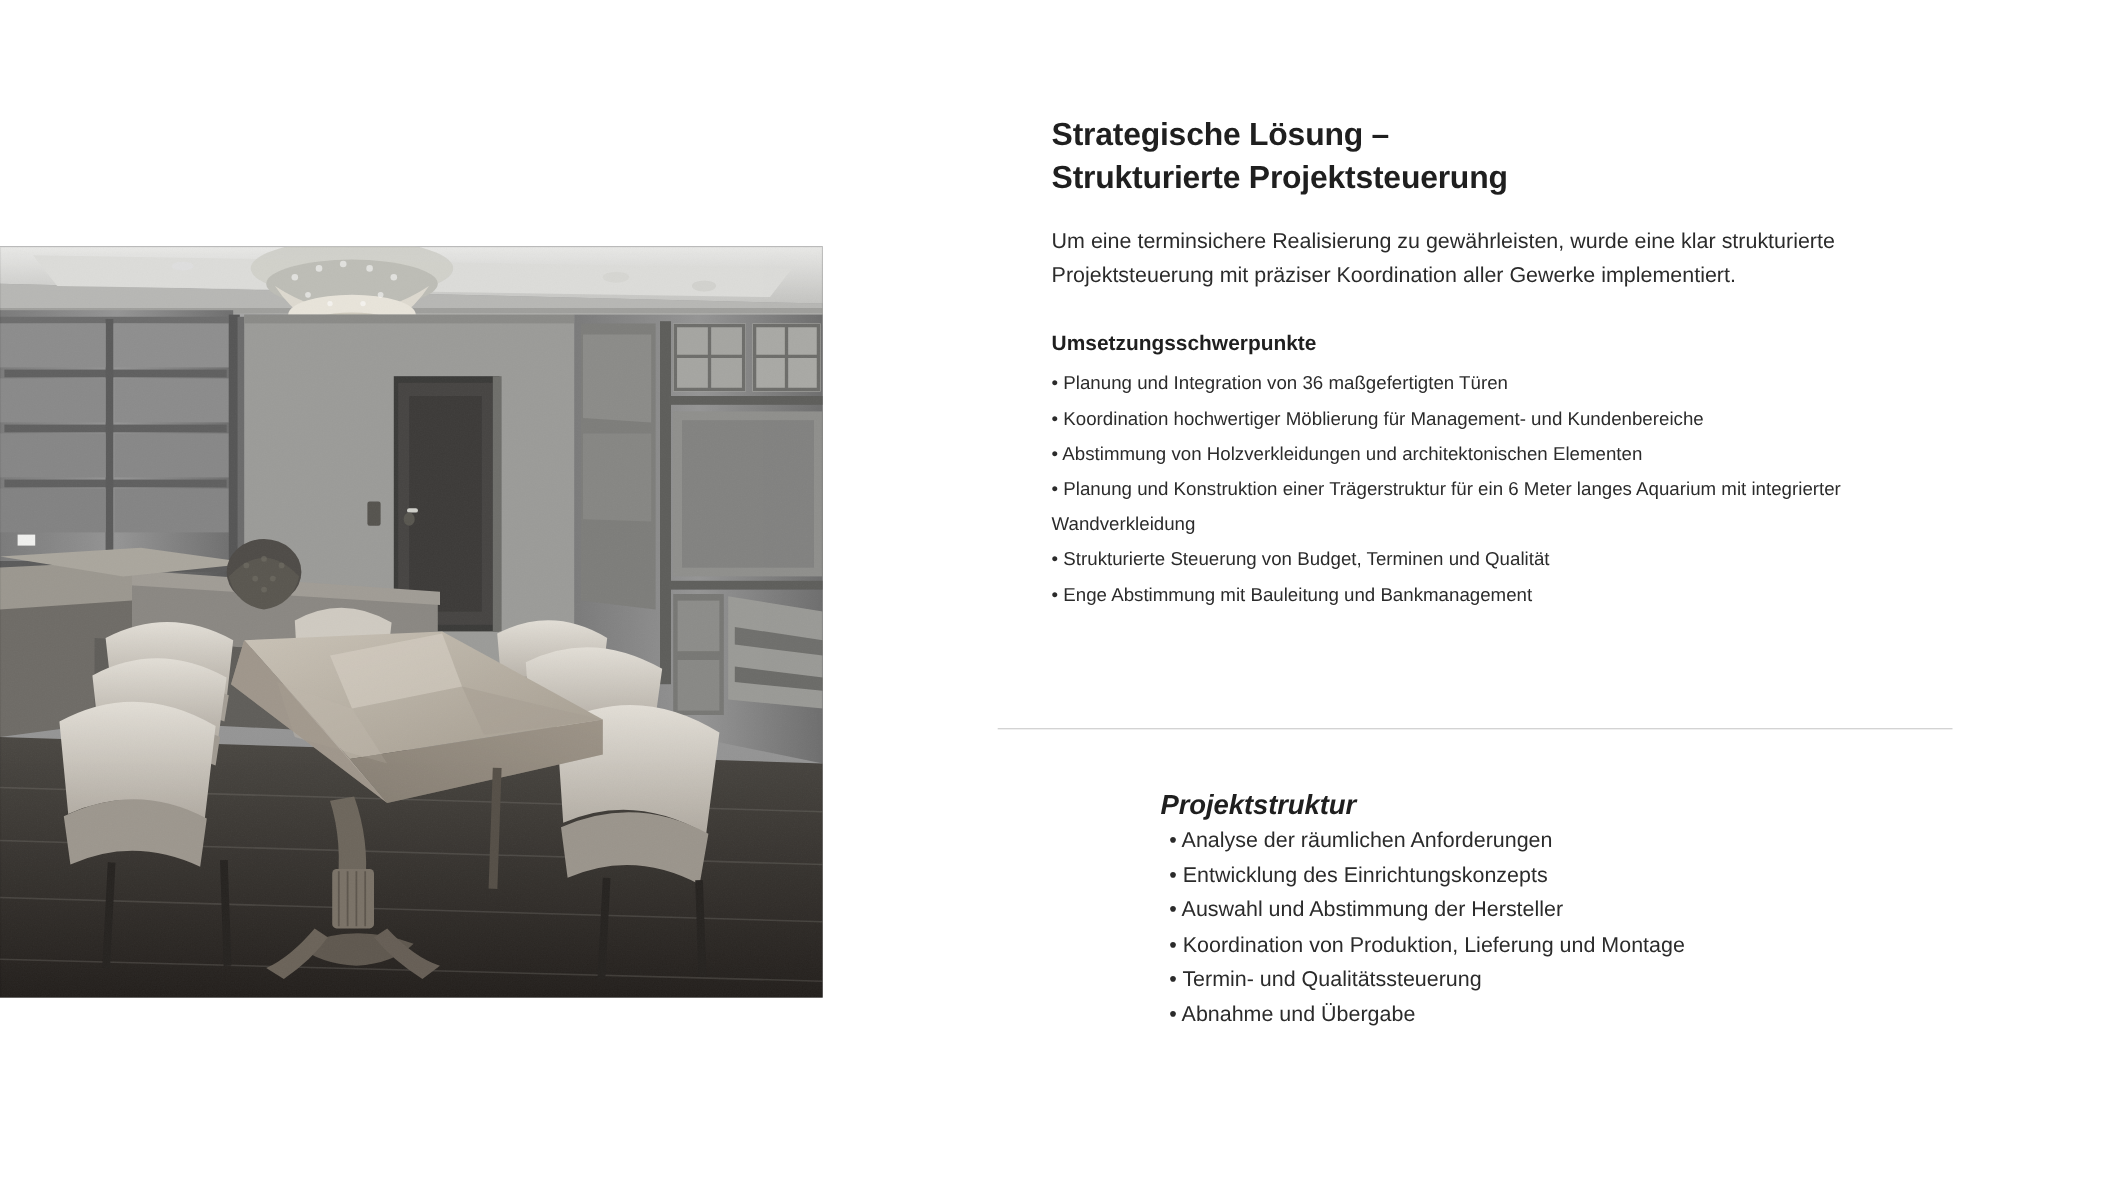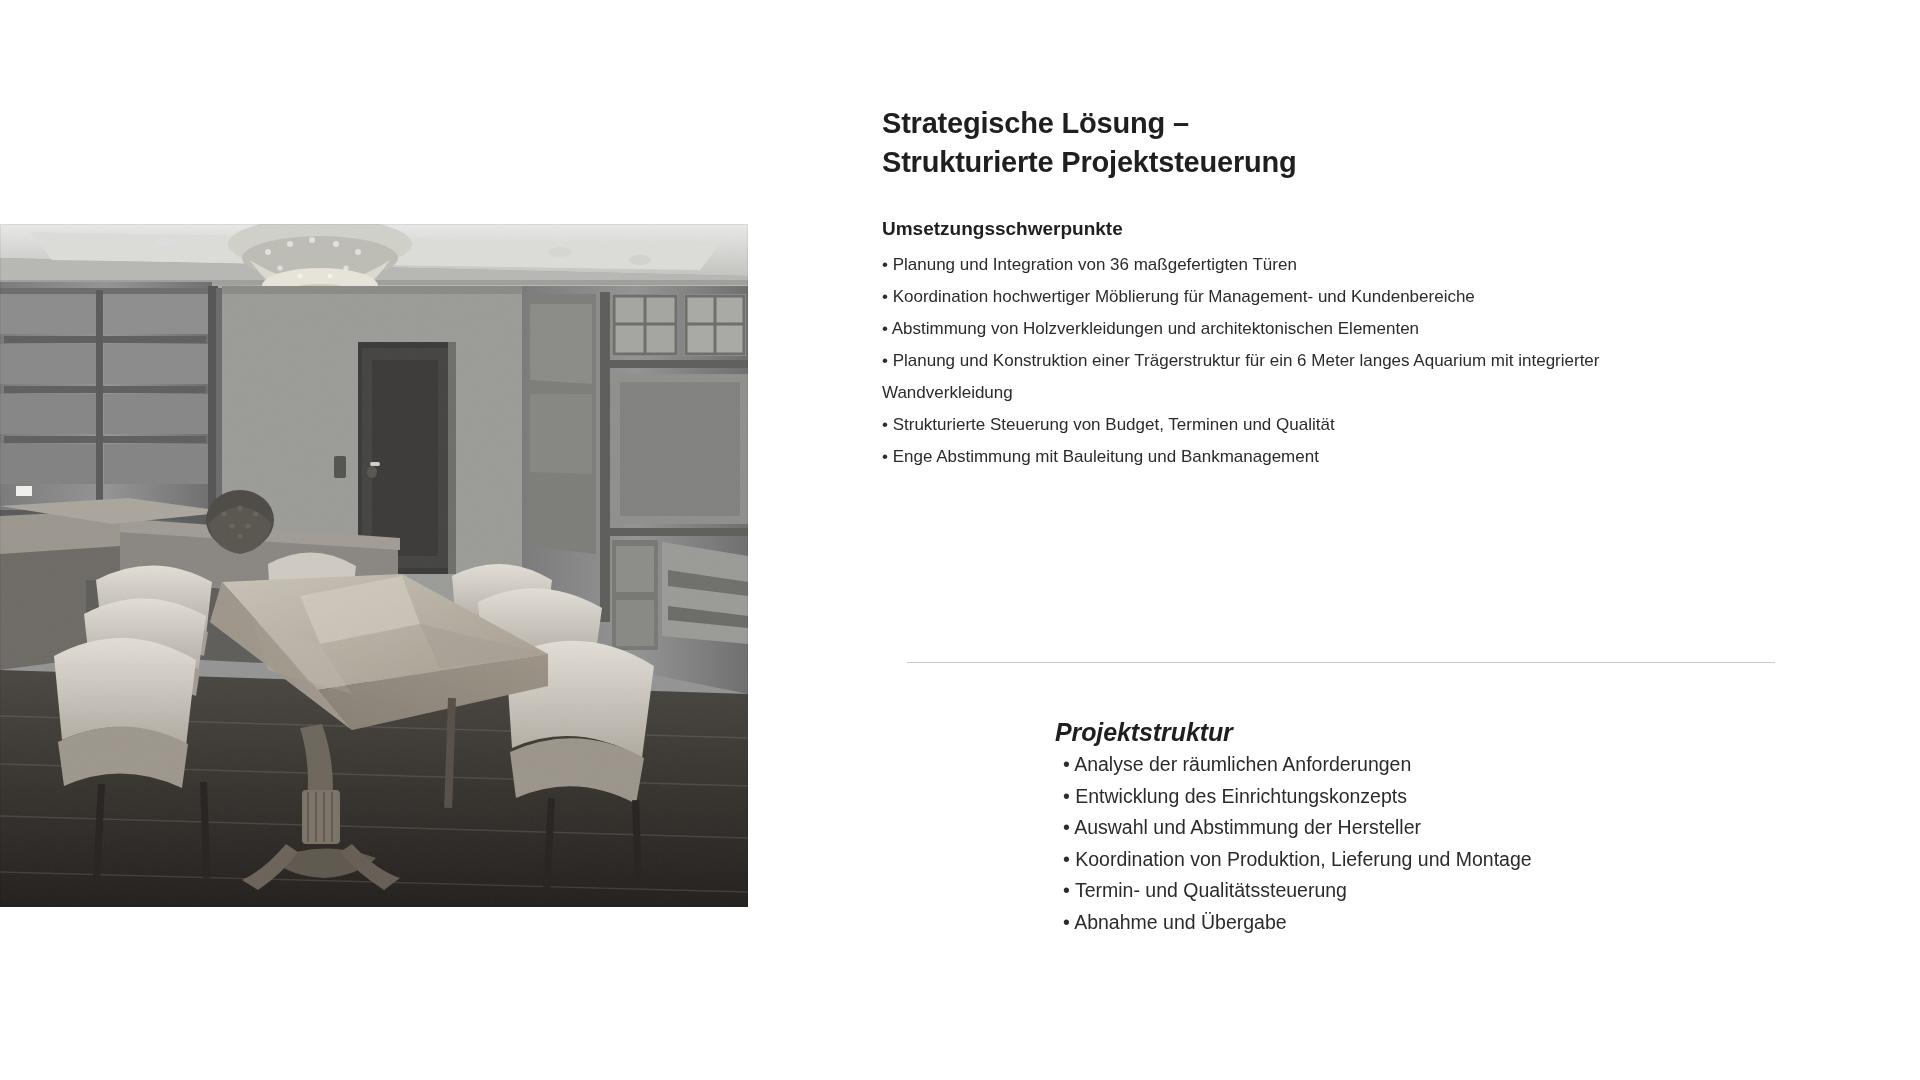--- a/index.html
+++ b/index.html
@@ -28,21 +28,21 @@
     height: 683px;
     overflow: hidden;
     background: #8d8d8d;
   }
 
   .photo-svg { display: block; width: 100%; height: 100%; }
 
   
   .content {
     position: absolute;
-    left: 882px;
+    left: 956px;
     top: 104px;
     width: 870px;
   }
 
   .headline {
     font-size: 29px;
     line-height: 39px;
     font-weight: 700;
     color: #1f1f1f;
     letter-spacing: -0.2px;
@@ -370,20 +370,21 @@
       <rect x="0" y="0" width="748" height="683" filter="url(#grain)" fill="#ffffff" opacity="0.35"></rect>
       <rect x="0" y="0" width="748" height="683" fill="none" stroke="#000000" stroke-opacity="0.06" stroke-width="2"></rect>
     </svg>
   </div>
 
   <div class="content">
 
     <h1 class="headline">Strategische Lösung –
 Strukturierte Projektsteuerung</h1>
 
+    <p class="para">Um eine terminsichere Realisierung zu gewährleisten, wurde eine klar strukturierte Projektsteuerung mit präziser Koordination aller Gewerke implementiert.</p>
 
 
     <h2 class="sub-head">Umsetzungsschwerpunkte</h2>
 
     <ul class="bullets">
       <li>• Planung und Integration von 36 maßgefertigten Türen</li>
       <li>• Koordination hochwertiger Möblierung für Management- und Kundenbereiche</li>
       <li>• Abstimmung von Holzverkleidungen und architektonischen Elementen</li>
       <li>• Planung und Konstruktion einer Trägerstruktur für ein 6 Meter langes Aquarium mit integrierter Wandverkleidung</li>
       <li>• Strukturierte Steuerung von Budget, Terminen und Qualität</li>

